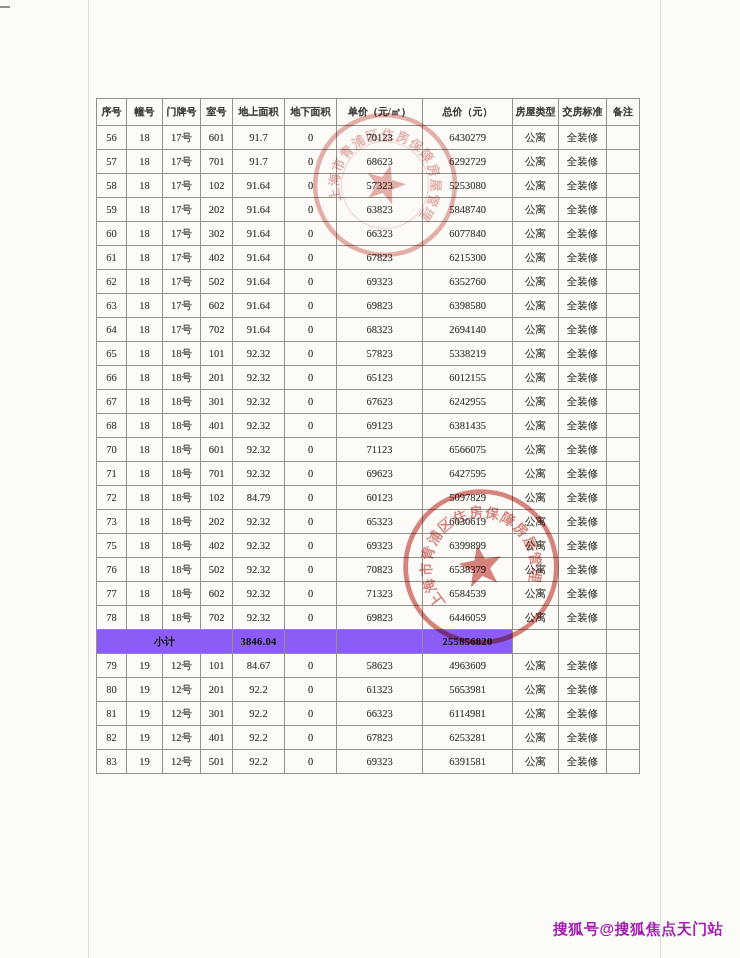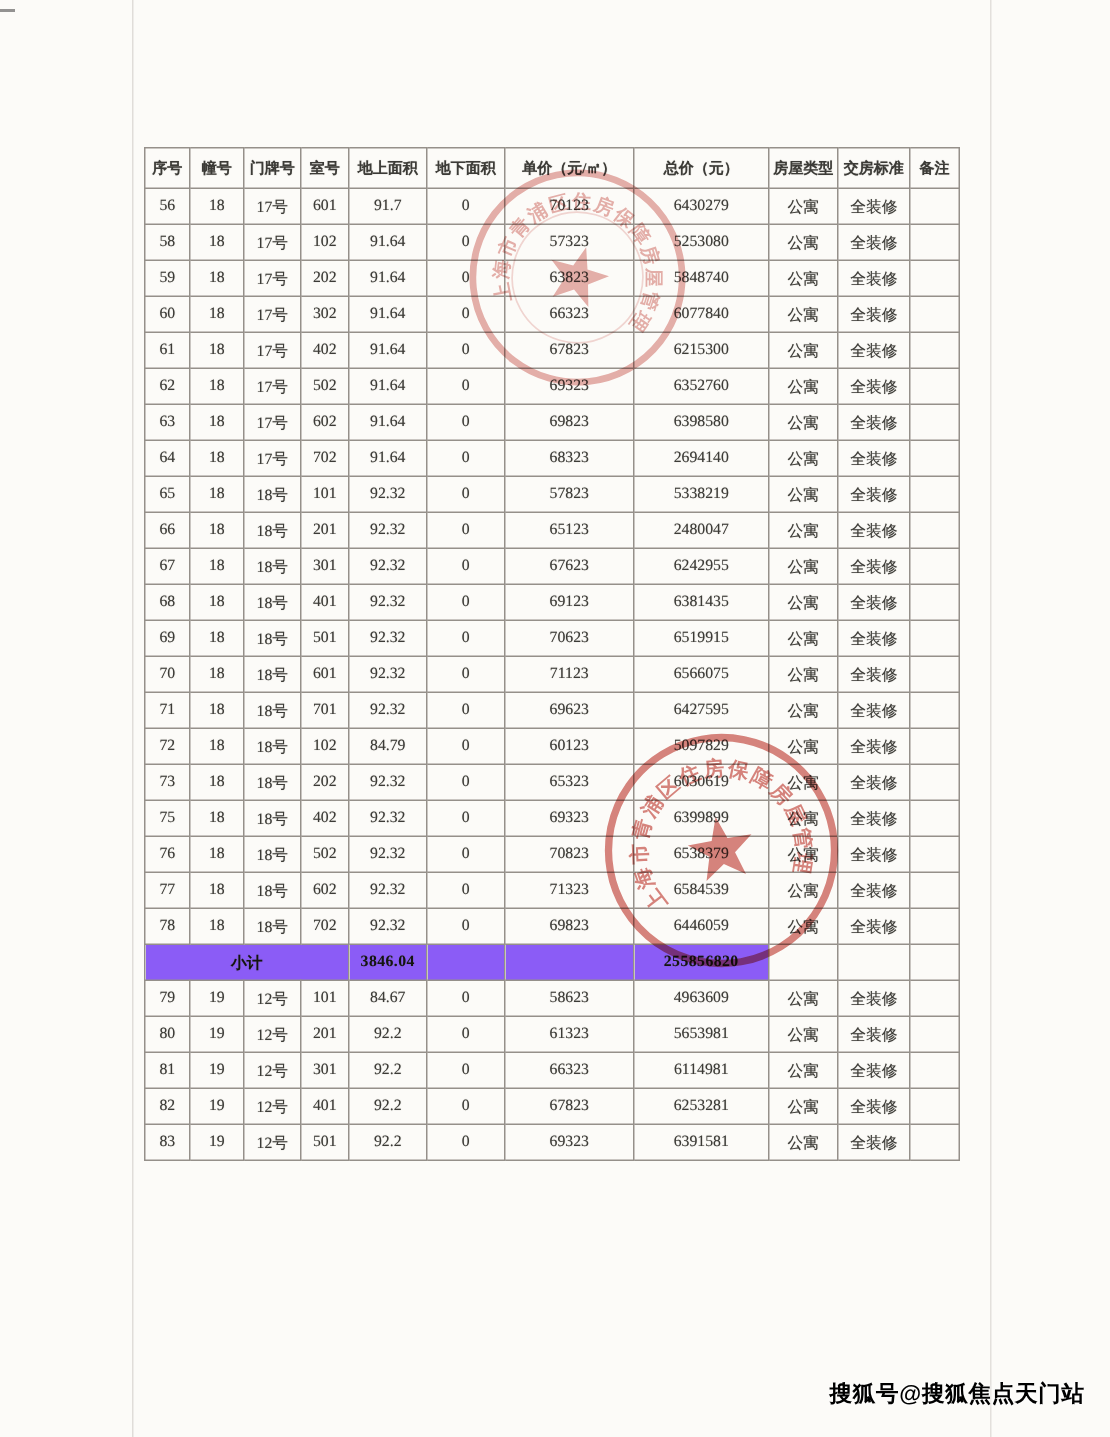--- a/index.html
+++ b/index.html
@@ -104,20 +104,33 @@
           <td>601</td>
           <td>91.7</td>
           <td>0</td>
           <td>70123</td>
           <td>6430279</td>
           <td>公寓</td>
           <td>全装修</td>
           <td></td>
         </tr>
         <tr>
+          <td>57</td>
+          <td>18</td>
+          <td>17号</td>
+          <td>701</td>
+          <td>91.7</td>
+          <td>0</td>
+          <td>68623</td>
+          <td>6292729</td>
+          <td>公寓</td>
+          <td>全装修</td>
+          <td></td>
+        </tr>
+        <tr>
           <td>58</td>
           <td>18</td>
           <td>17号</td>
           <td>102</td>
           <td>91.64</td>
           <td>0</td>
           <td>57323</td>
           <td>5253080</td>
           <td>公寓</td>
           <td>全装修</td>
@@ -215,21 +228,21 @@
           <td></td>
         </tr>
         <tr>
           <td>66</td>
           <td>18</td>
           <td>18号</td>
           <td>201</td>
           <td>92.32</td>
           <td>0</td>
           <td>65123</td>
-          <td>2480047</td>
+          <td>6012155</td>
           <td>公寓</td>
           <td>全装修</td>
           <td></td>
         </tr>
         <tr>
           <td>67</td>
           <td>18</td>
           <td>18号</td>
           <td>301</td>
           <td>92.32</td>
@@ -242,33 +255,20 @@
         </tr>
         <tr>
           <td>68</td>
           <td>18</td>
           <td>18号</td>
           <td>401</td>
           <td>92.32</td>
           <td>0</td>
           <td>69123</td>
           <td>6381435</td>
-          <td>公寓</td>
-          <td>全装修</td>
-          <td></td>
-        </tr>
-        <tr>
-          <td>69</td>
-          <td>18</td>
-          <td>18号</td>
-          <td>501</td>
-          <td>92.32</td>
-          <td>0</td>
-          <td>70623</td>
-          <td>6519915</td>
           <td>公寓</td>
           <td>全装修</td>
           <td></td>
         </tr>
         <tr>
           <td>70</td>
           <td>18</td>
           <td>18号</td>
           <td>601</td>
           <td>92.32</td>
@@ -464,15 +464,15 @@
     <svg width="162" height="162" viewBox="0 0 200 200" xmlns="http://www.w3.org/2000/svg" xmlns:xlink="http://www.w3.org/1999/xlink">
       <circle cx="100" cy="100" r="93" fill="none" stroke="currentColor" stroke-width="6"></circle>
       <path id="sealArcB" d="M 49.2,135.6 A 62,62 0 1 1 150.8,135.6" fill="none" stroke="none"></path>
       <text class="seal-text" font-size="17">
         <textPath href="#sealArcB" xlink:href="#sealArcB" textLength="280">上海市青浦区住房保障房屋管理局</textPath>
       </text>
       <path fill="currentColor" d="M100 72 L106.6 90.8 L126.6 91.2 L110.7 103.4 L116.5 122.6 L100 111.2 L83.5 122.6 L89.3 103.4 L73.4 91.2 L93.4 90.8 Z"></path>
     </svg>
   </div>
 
-  <div class="watermark" style="color: #000000;">搜狐号@搜狐焦点天门站</div>
+  <div class="watermark" style="color: #a21caf;">搜狐号@搜狐焦点天门站</div>
 
 </div>
 
 </body></html>

